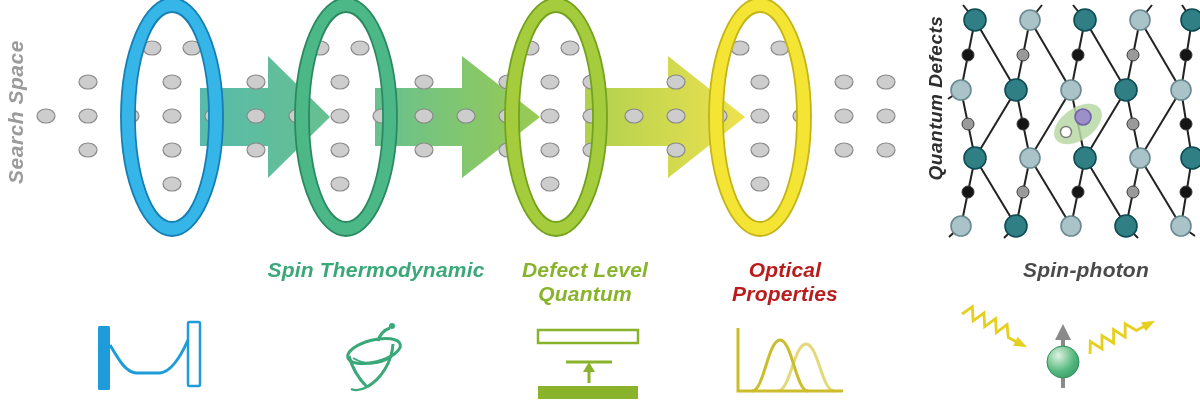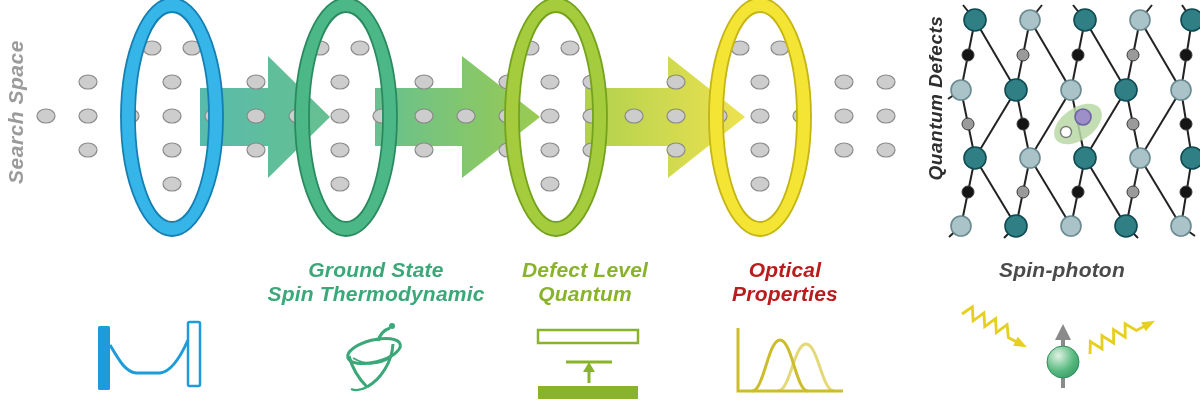--- a/index.html
+++ b/index.html
@@ -278,31 +278,30 @@
       <polygon points="1063,324 1055,340 1071,340" fill="#8a8a8a"></polygon>
     </g>
   </svg>
 
   <div class="vlabel" style="left:16px;top:112px;font-size:21px;color:#9b9b9b;">Search Space</div>
 
   <div class="vlabel" style="left:936px;top:98px;font-size:19px;color:#2e2e2e;">Quantum Defects</div>
 
 
   <div class="stage-label" style="left:376px;top:258px;color:#3aa879;">
-    <div>Ground State</div>
     <div>Spin Thermodynamic</div>
   </div>
 
   <div class="stage-label" style="left:585px;top:258px;color:#88b32a;">
     <div>Defect Level</div>
     <div>Quantum</div>
   </div>
 
   <div class="stage-label" style="left:785px;top:258px;color:#b91c1c;">
     <div>Optical</div>
     <div>Properties</div>
   </div>
 
-  <div class="stage-label" style="left:1062px;top:258px;color:#4a4a4a;">
+  <div class="stage-label" style="left:1086px;top:258px;color:#4a4a4a;">
     <div>Spin-photon</div>
   </div>
 
 </div>
 
 </body></html>

